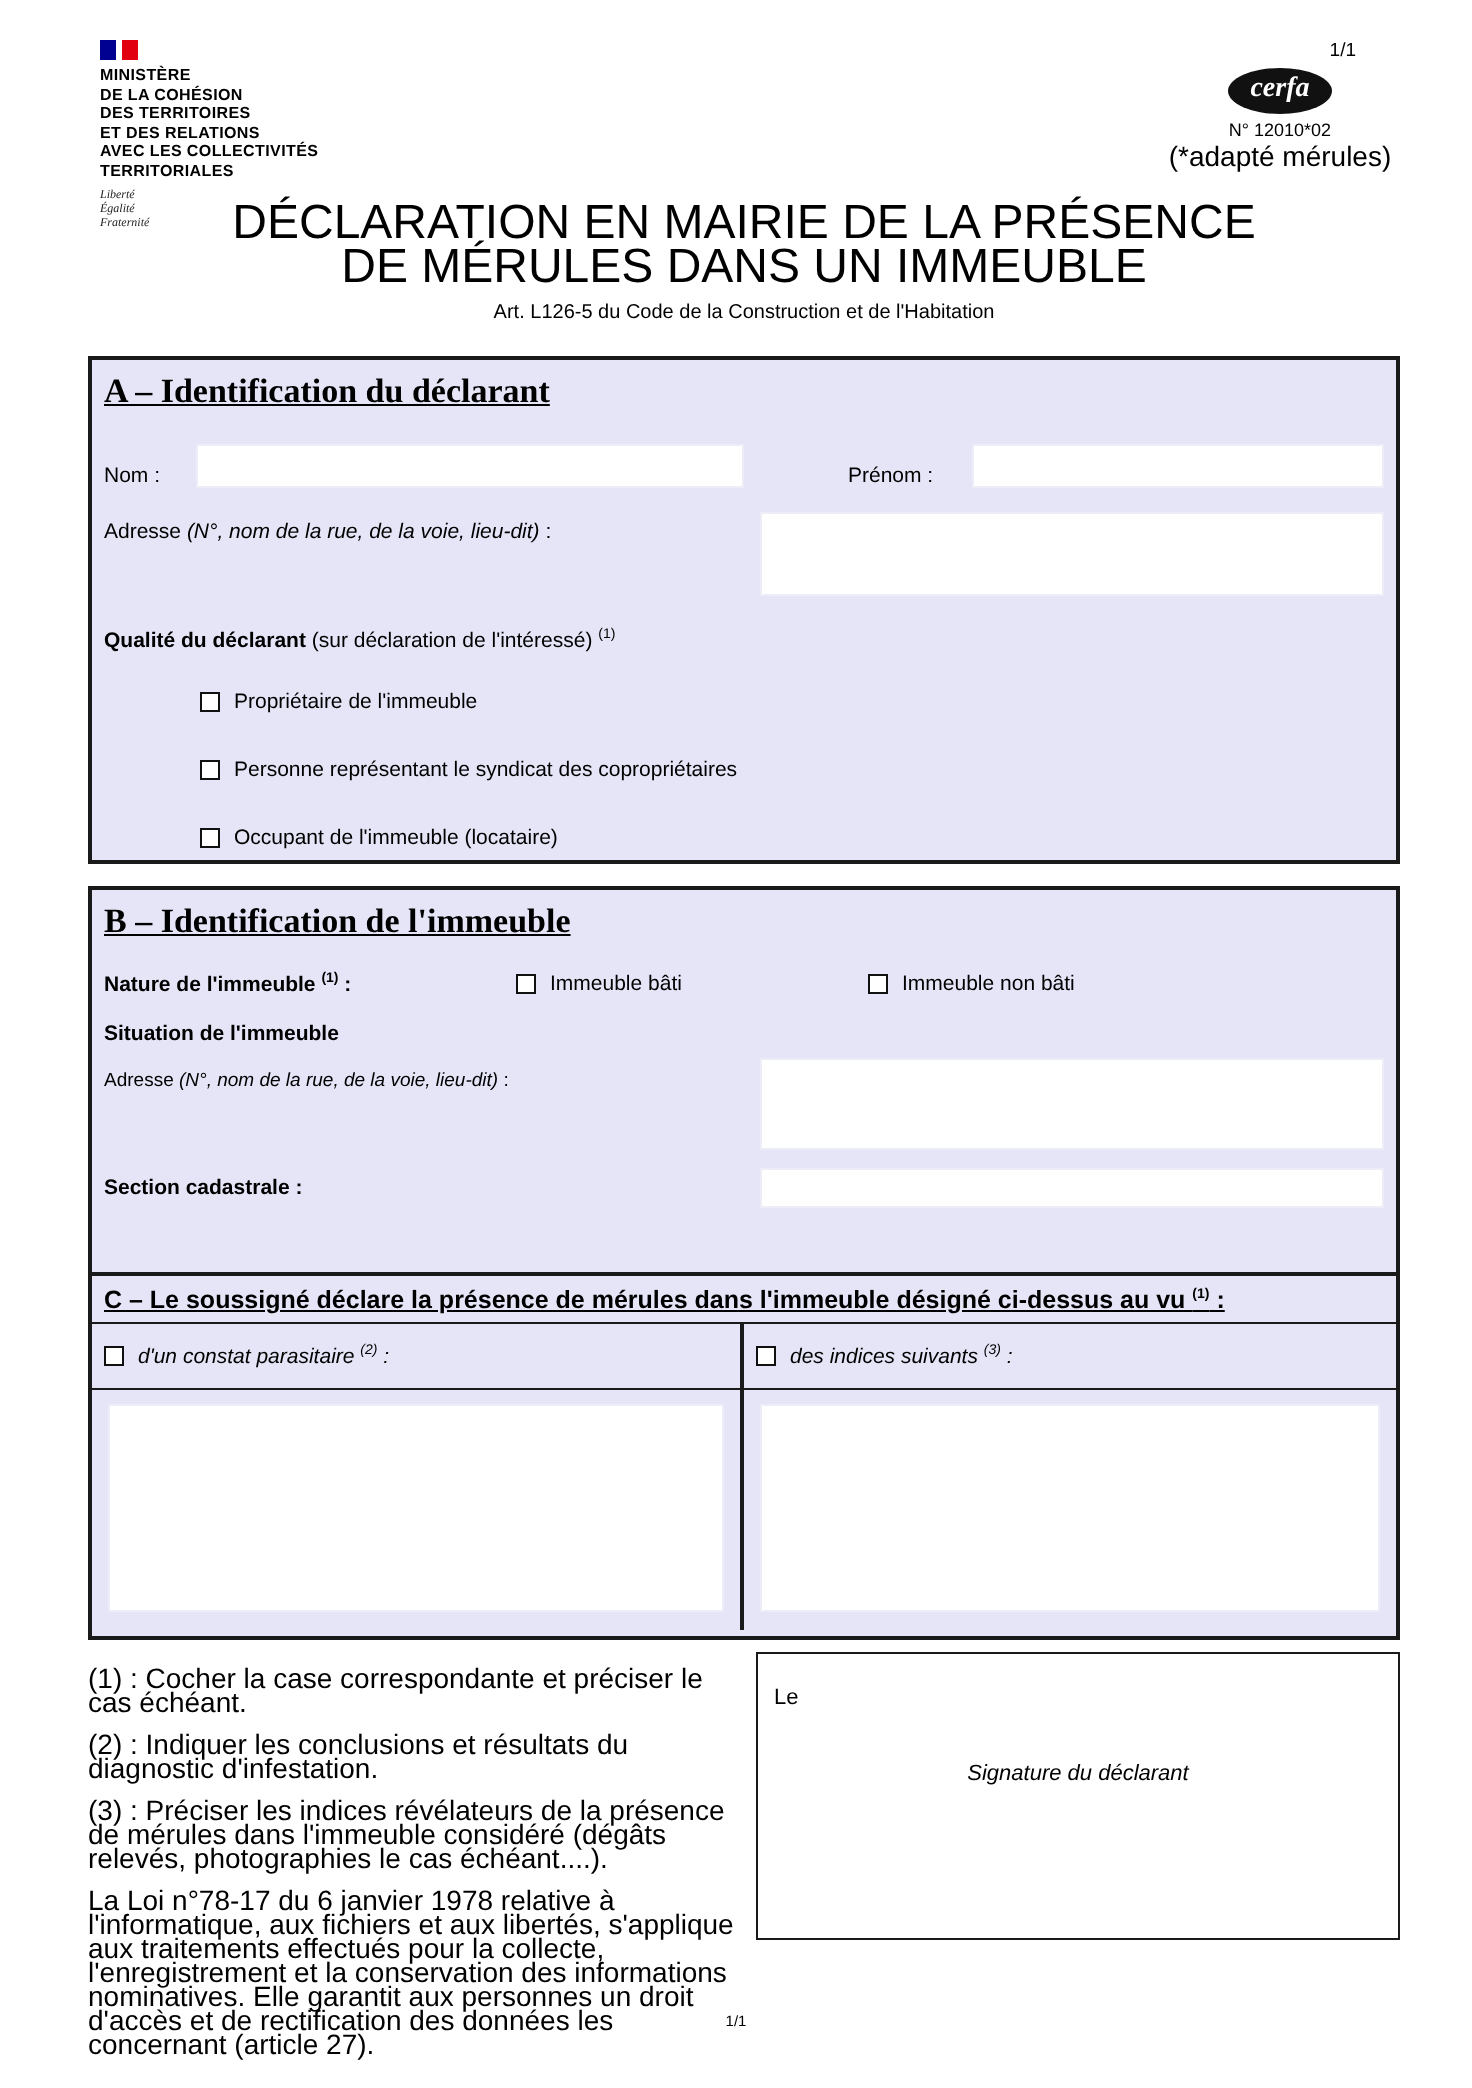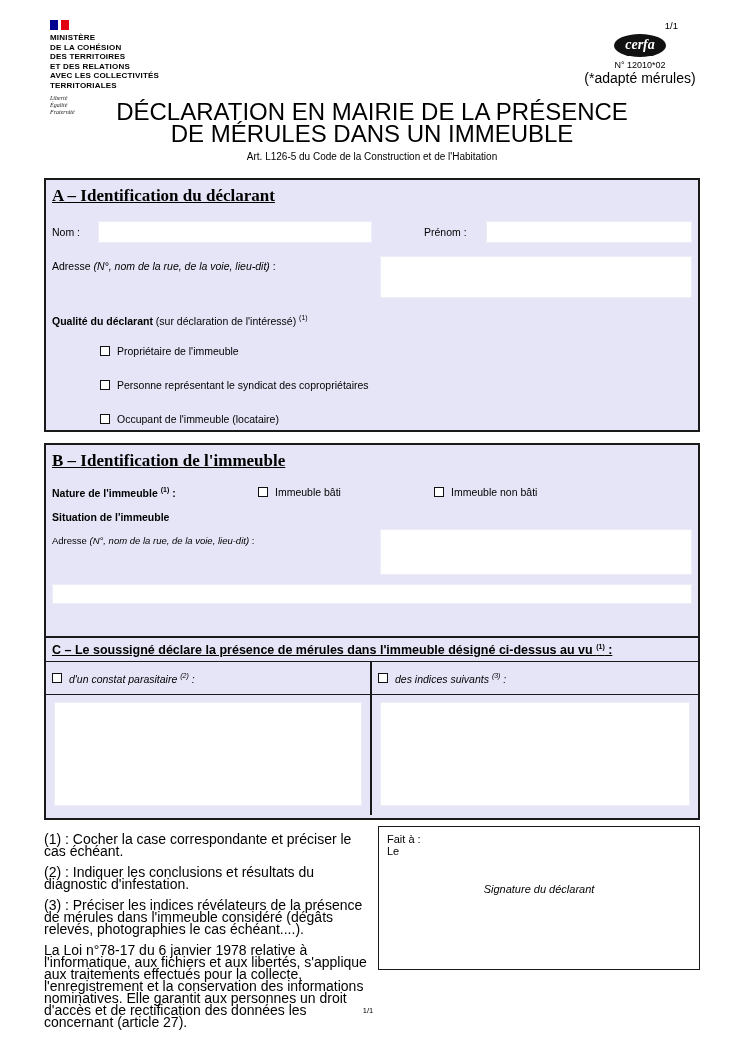--- a/index.html
+++ b/index.html
@@ -34,21 +34,21 @@
   .sec { position:absolute; left:44px; width:656px; background:#e5e5f7; border:2px solid #1a1a1a; }
   .sec-a { top:178px; height:254px; }
   .sec-b { top:443px; height:200px; }
   .sec-c { top:636px; height:184px; }
   .sec-h { font-weight:bold; font-size:17px; text-decoration:underline; padding:6px 0 0 6px;font-family:Liberation Serif, serif; }
   .lbl { font-size:10.5px; }
   .blbl { font-size:10.5px; font-weight:bold; }
   sup { font-size:7px; }
   .white-input { background:#fff; border:1px solid #ededf8; }
 
-  .row-nom { display:flex; align-items:center; margin:14px 6px 0 6px; height:24px; }
+  .row-nom { display:flex; align-items:flex-end; margin:14px 6px 0 6px; height:24px; }
   .row-nom .l1 { width:46px; }
   .row-nom .f1 { width:274px; height:22px; }
   .row-nom .l2 { width:62px; margin-left:52px; }
   .row-nom .f2 { flex:1; height:22px; }
 
   .row-addr { display:flex; margin:12px 6px 0 6px; }
   .row-addr .al { width:328px; padding-top:4px; }
   .row-addr .af { flex:1; height:42px; }
   .hint { font-style:italic; }
 
@@ -75,21 +75,21 @@
   .c-cols { display:flex; height:153px; }
   .c-col { width:50%; display:flex; flex-direction:column; }
   .c-col-left { border-right:2px solid #1a1a1a; }
   .c-lab { display:flex; align-items:center; padding:0 0 0 6px; height:33px; border-bottom:1px solid #1a1a1a; font-style:italic; font-size:10.5px; }
   .c-area { flex:1; margin:7px 8px 9px 8px; background:#fff; border:1px solid #ededf8; }
 
   
   .notes { position:absolute; top:833px; left:44px; width:330px; font-size:14px; line-height:12px; }
   .notes p { margin-bottom:9px; }
   .fait-box { position:absolute; top:826px; left:378px; width:322px; height:144px; border:1.5px solid #1a1a1a; padding:6px 8px; font-size:11px; }
-  .fait-box .le { margin-top:0; }
+  .fait-box .le { margin-top:10px; }
   .fait-box .sig { margin-top:26px; text-align:center; font-style:italic; }
 
   .page-num { position:absolute; top:1006px; left:0; width:736px; text-align:center; font-size:7.5px; }
 </style>
 </head>
 <body>
 
 <div class="page">
 
   <div class="hdr">
@@ -177,20 +177,21 @@
     </div>
 
     <div class="situation blbl">Situation de l'immeuble</div>
 
     <div class="row-addr-b">
       <div class="al"><span>Adresse </span><span class="hint">(N°, nom de la rue, de la voie, lieu-dit)</span><span> :</span></div>
       <div class="white-input af"></div>
     </div>
 
     <div class="row-cad">
+      <span class="blbl cl">Section cadastrale :</span>
       <span class="white-input cf"></span>
     </div>
   </div>
 
   <div class="sec sec-c">
     <div class="c-title">
       <span class="ut"><span>C – Le soussigné déclare la présence de mérules dans l'immeuble désigné ci-dessus au vu </span><sup>(1)</sup><span> :</span></span>
     </div>
     <div class="c-cols">
       <div class="c-col c-col-left">
@@ -211,20 +212,19 @@
   </div>
 
   <div class="notes">
     <p>(1) : Cocher la case correspondante et préciser le cas échéant.</p>
     <p>(2) : Indiquer les conclusions et résultats du diagnostic d'infestation.</p>
     <p>(3) : Préciser les indices révélateurs de la présence de mérules dans l'immeuble considéré (dégâts relevés, photographies le cas échéant....).</p>
     <p>La Loi n°78-17 du 6 janvier 1978 relative à l'informatique, aux fichiers et aux libertés, s'applique aux traitements effectués pour la collecte, l'enregistrement et la conservation des informations nominatives. Elle garantit aux personnes un droit d'accès et de rectification des données les concernant (article 27).</p>
   </div>
 
   <div class="fait-box">
-    <div>Fait à :</div>
     <div class="le">Le</div>
     <div class="sig">Signature du déclarant</div>
   </div>
 
   <div class="page-num">1/1</div>
 
 </div>
 
 </body></html>

